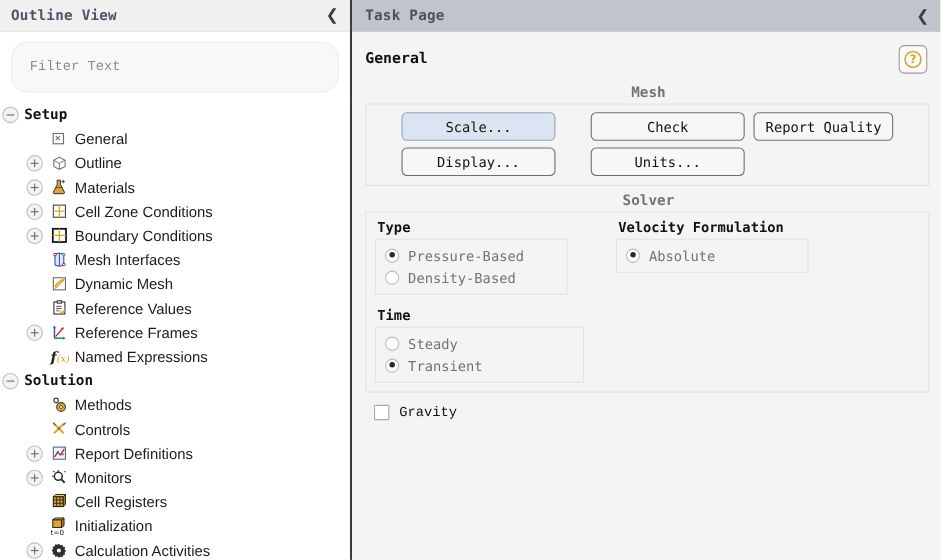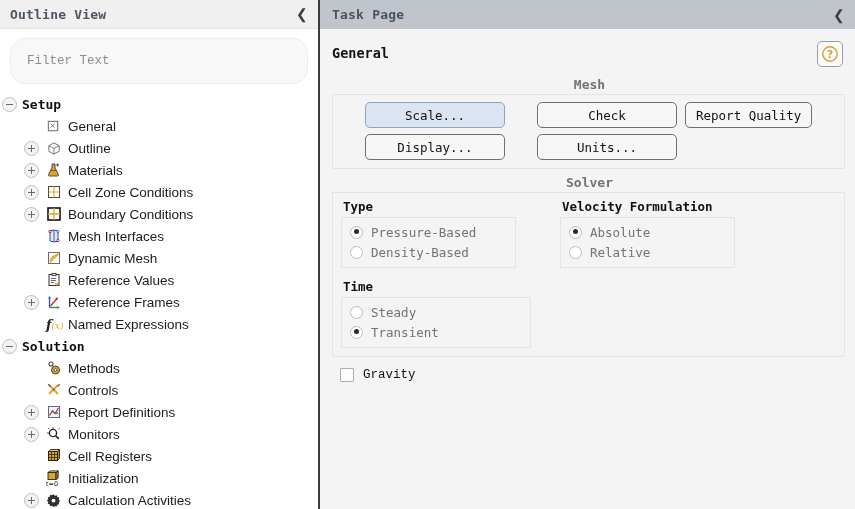--- a/index.html
+++ b/index.html
@@ -567,24 +567,20 @@
             </div>
           </div>
 
           <div class="solver-col" style="margin-left:28px;width:175px;">
             <div class="sub-label">Velocity Formulation</div>
             <div class="radiobox">
               <div class="radio-item">
                 <span class="radio on"></span>
                 <span class="radio-label">Absolute</span>
               </div>
-              <div class="radio-item">
-                <span class="radio"></span>
-                <span class="radio-label">Relative</span>
-              </div>
             </div>
           </div>
         </div>
 
         <div class="solver-col" style="width:190px;margin-top:11px;">
           <div class="sub-label">Time</div>
           <div class="radiobox">
             <div class="radio-item">
               <span class="radio"></span>
               <span class="radio-label">Steady</span>

